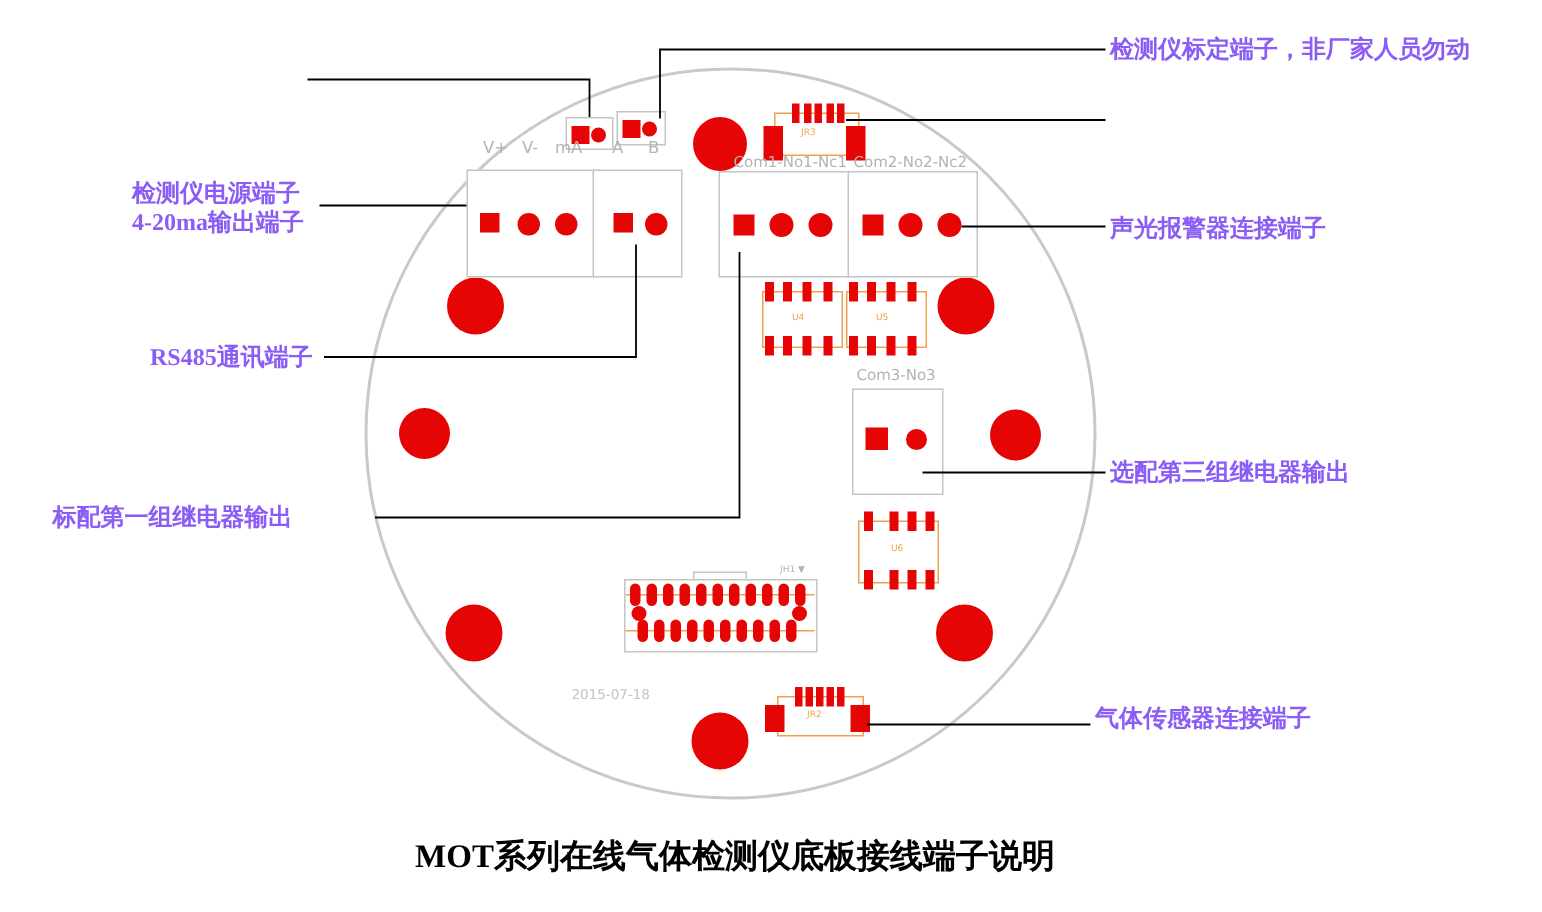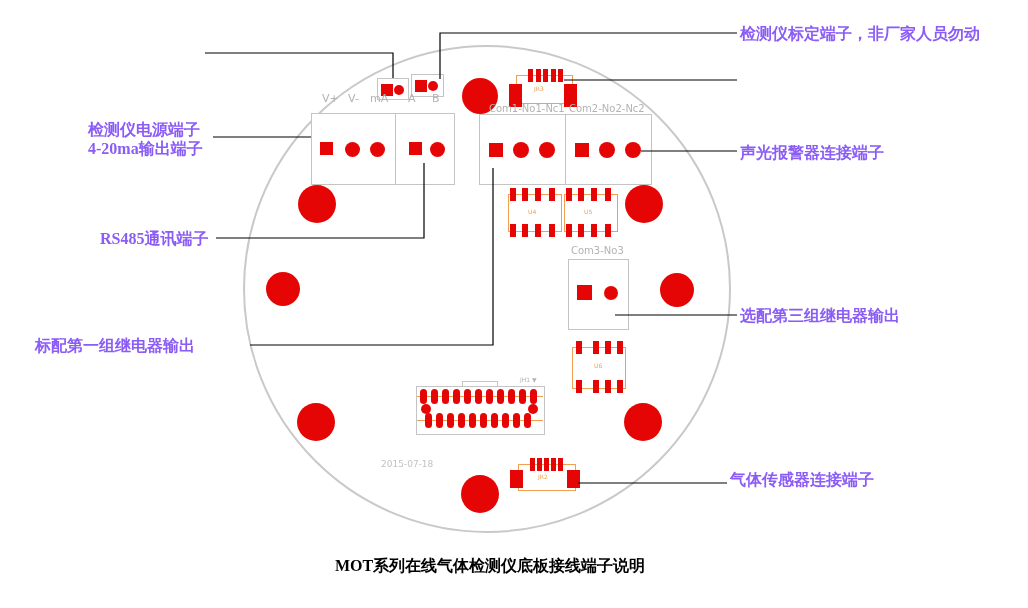--- a/index.html
+++ b/index.html
@@ -17,21 +17,21 @@
   .ps{position:absolute;background:var(--red);}
   .pc{position:absolute;background:var(--red);border-radius:50%;}
   .oval{position:absolute;width:7px;height:15px;background:var(--red);border-radius:4px;}
   .orect{position:absolute;border:1px solid var(--orange);}
   .oline{position:absolute;height:1px;background:var(--orange);}
   .silk{position:absolute;color:var(--silk);font-family:"DejaVu Sans","Liberation Sans",sans-serif;white-space:nowrap;}
   .osilk{position:absolute;color:var(--orange);font-family:"DejaVu Sans",sans-serif;white-space:nowrap;}
   .callout{position:absolute;color:#8b5cf6;font-family:"Liberation Serif","DejaVu Serif",serif;
            font-weight:700;font-size:16px;line-height:19px;white-space:nowrap;}
   .caption{position:absolute;color:#000;font-family:"Liberation Serif","DejaVu Serif",serif;
-           font-weight:700;font-size:16px;white-space:nowrap;transform:translateX(-50%);}
+           font-weight:700;font-size:22px;white-space:nowrap;transform:translateX(-50%);}
   svg.lines{position:absolute;left:0;top:0;pointer-events:none;}
 </style>
 </head>
 <body>
 
 <div class="stage">
 
   <div class="board-circle" style="left:243px;top:45px;width:484px;height:484px;"></div>
 
   <div class="hole" style="left:462px;top:78px;width:36px;height:36px;"></div>

